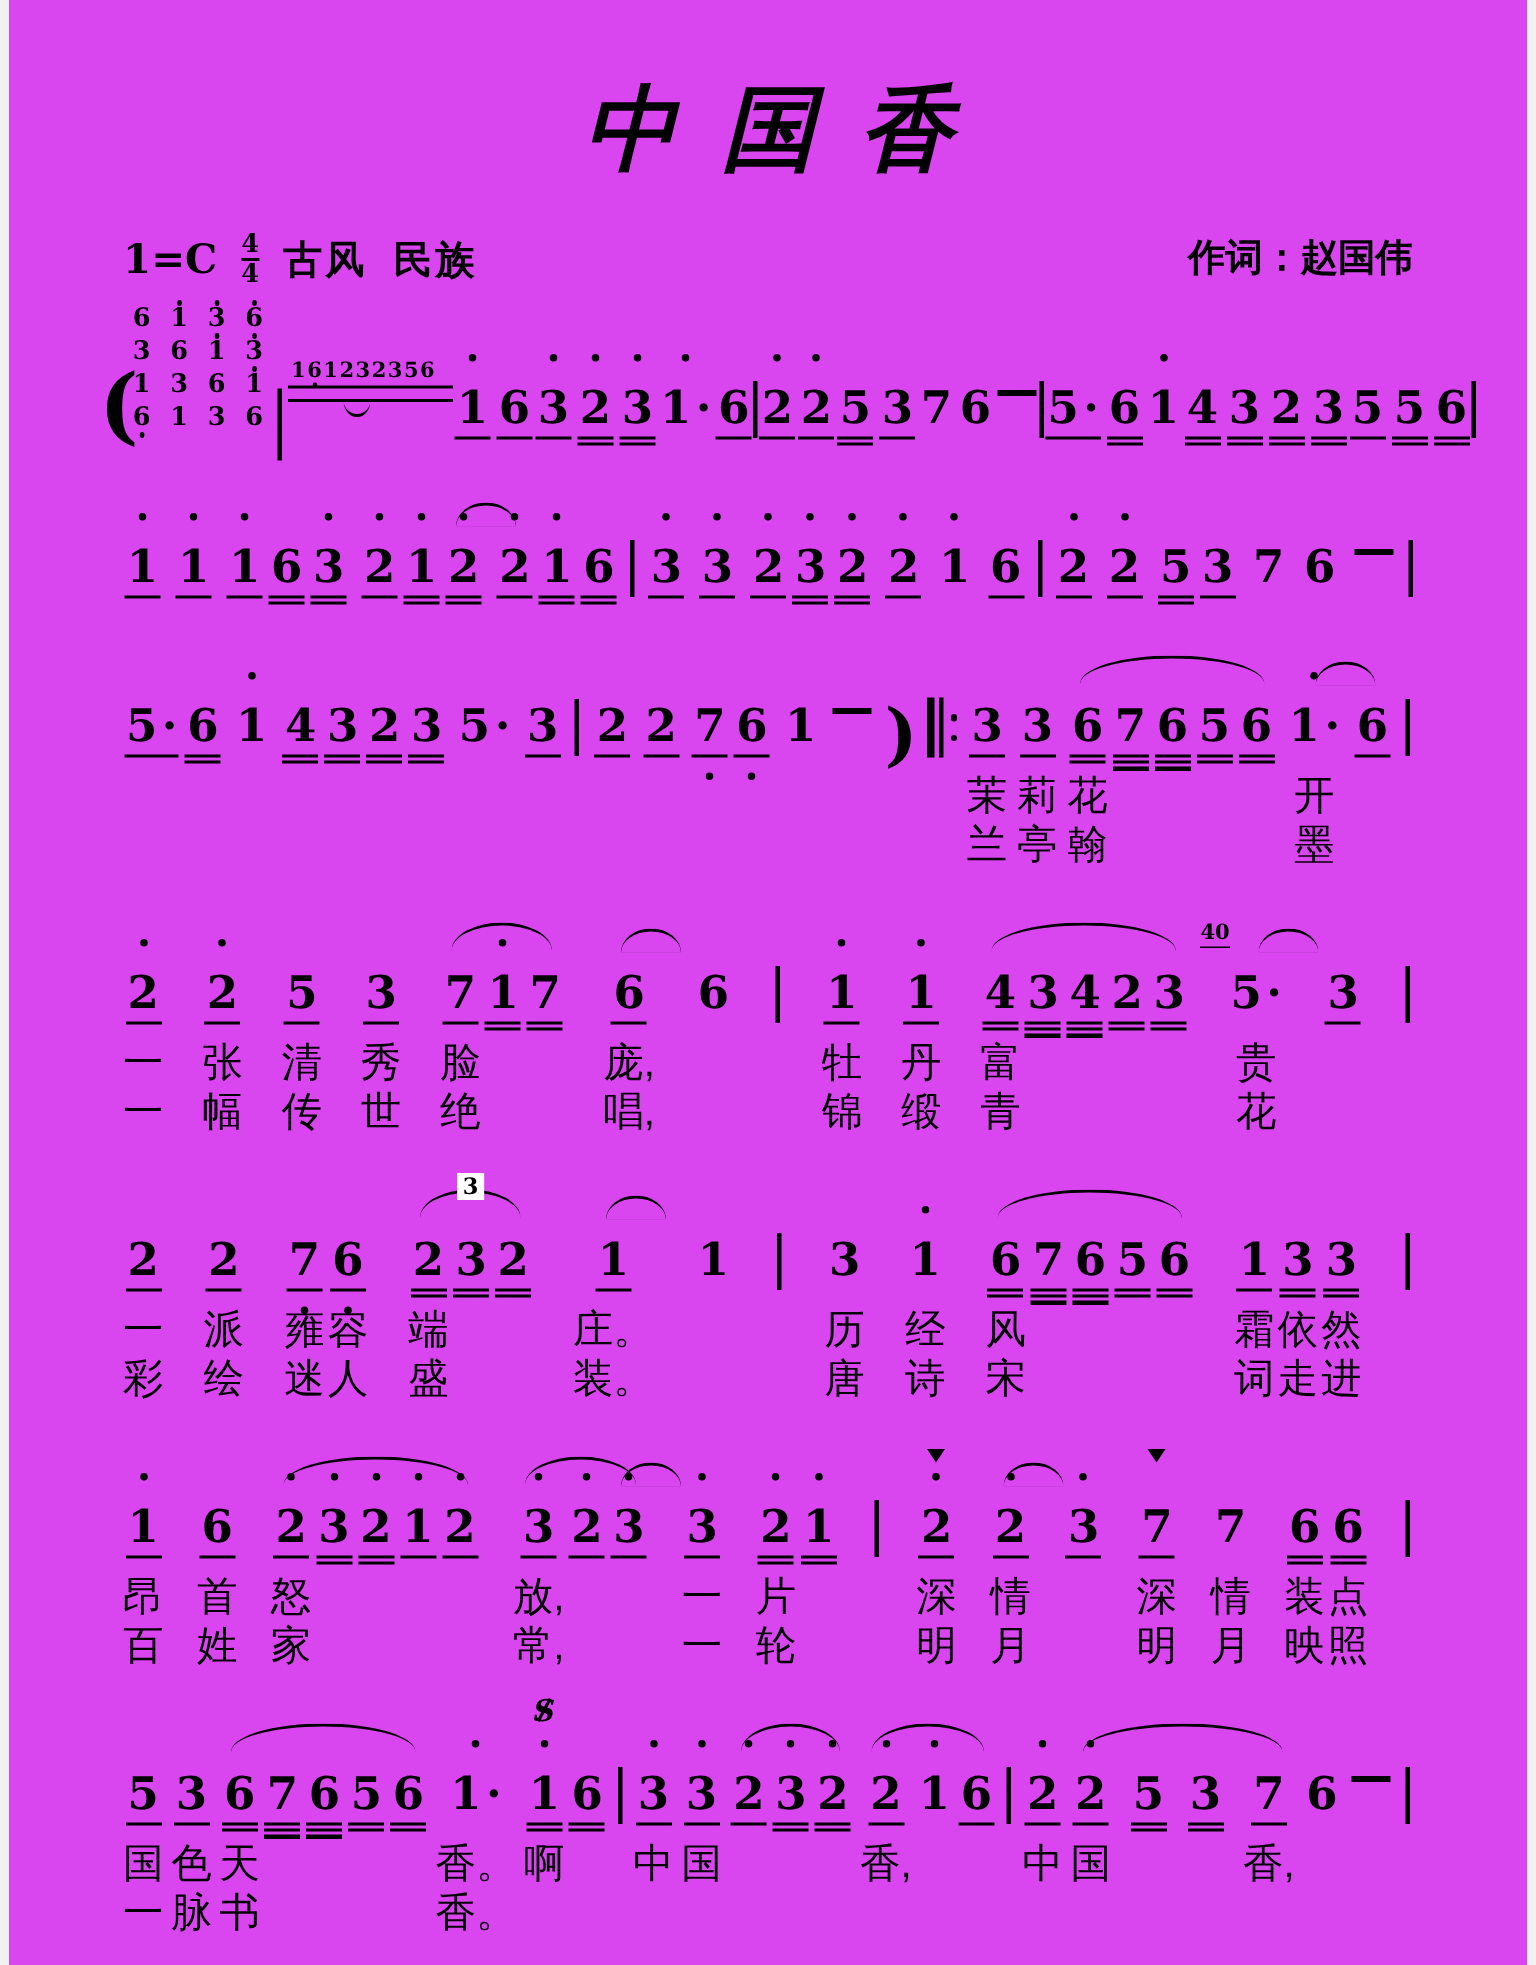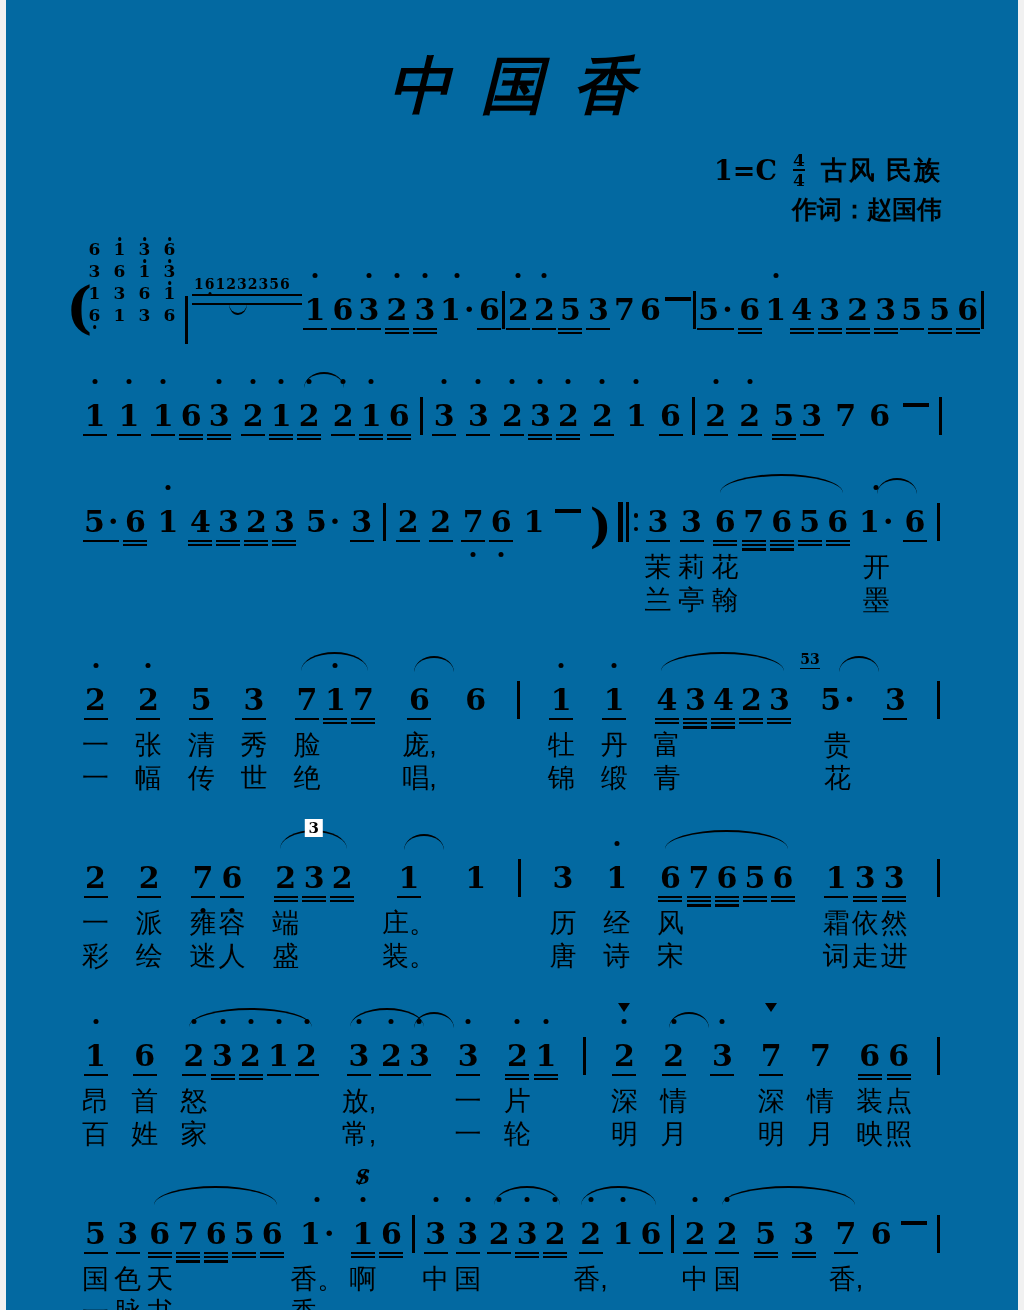--- a/index.html
+++ b/index.html
@@ -1,28 +1,28 @@
 <!DOCTYPE html>
 <html><head>
 <meta charset="utf-8">
 <style>
   html,body{margin:0;padding:0;background:#fff;}
-  .page{position:relative;width:1024px;height:1310px;background:#0369a1;color:#000;
+  .page{position:relative;width:1024px;height:1310px;background:#d946ef;color:#000;
         box-sizing:border-box;padding:30px 76px 16px;overflow:hidden;
         font-family:"Liberation Sans",sans-serif;
         border-left:6px solid #f1f1f1;border-right:6px solid #f1f1f1;}
   .title{text-align:center;font-family:"DejaVu Serif",serif;font-weight:bold;font-style:italic;
          font-size:62px;letter-spacing:30px;margin:14px 0 10px 30px;}
-  .hdr{display:flex;justify-content:space-between;align-items:flex-end;margin-top:24px;flex-direction:column;}
+  .hdr{display:flex;justify-content:space-between;align-items:flex-end;margin-top:24px;}
   .hl .krow{display:flex;align-items:center;gap:16px;font-weight:bold;}
   .key{font-family:"DejaVu Serif",serif;font-size:27px;font-weight:bold;}
   .frac{display:inline-flex;flex-direction:column;align-items:center;line-height:1;
         font-family:"DejaVu Serif",serif;font-size:17px;font-weight:bold;}
   .frac .den{border-top:2.2px solid #000;padding-top:1px;}
-  .genre,.mood{font-size:26px;font-weight:bold;letter-spacing:2px;}
+  .genre,.mood{font-size:26px;font-weight:bold;letter-spacing:2px;font-family:Liberation Mono, monospace;}
   .mood{margin-top:16px;}
   .hr{text-align:left;font-size:25px;font-weight:bold;line-height:40px;}
   
   .score{margin-top:10px;}
   .line{display:flex;align-items:flex-end;justify-content:space-between;width:100%;position:relative;}
   .m36{margin-top:34px;} .m44{margin-top:40px;}
   .ncol{display:flex;flex-direction:column;align-items:center;}
   .note{position:relative;min-width:22px;height:58px;display:flex;align-items:flex-end;justify-content:center;
         padding:0 2px 14px;font-family:"DejaVu Serif",serif;font-weight:bold;font-size:30px;line-height:30px;}
   .aug{font-size:30px;margin-left:3px;}
@@ -919,21 +919,21 @@
               <span>3</span>
               <i class="ul ul0"></i>
               <i class="ul ul1"></i>
             </span>
             <span class="ly">&nbsp;</span>
             <span class="ly">&nbsp;</span>
           </span>
         </span>
         <span class="ncol">
           <span class="note">
-            <i class="gr">53</i>
+            <i class="gr">40</i>
             <span>5</span>
             <span class="aug">·</span>
             <i class="tie"></i>
           </span>
           <span class="ly">贵</span>
           <span class="ly">花</span>
         </span>
         <span class="ncol">
           <span class="note">
             <span>3</span>

